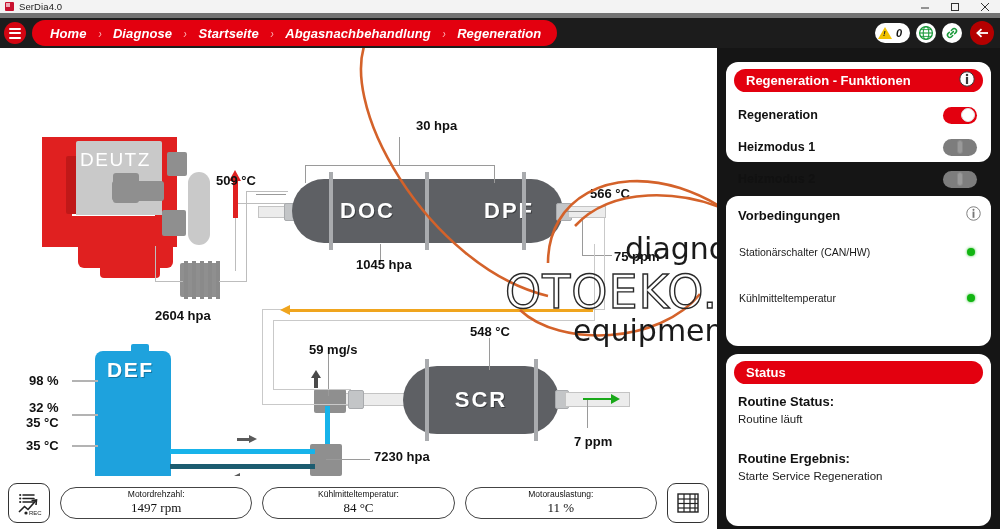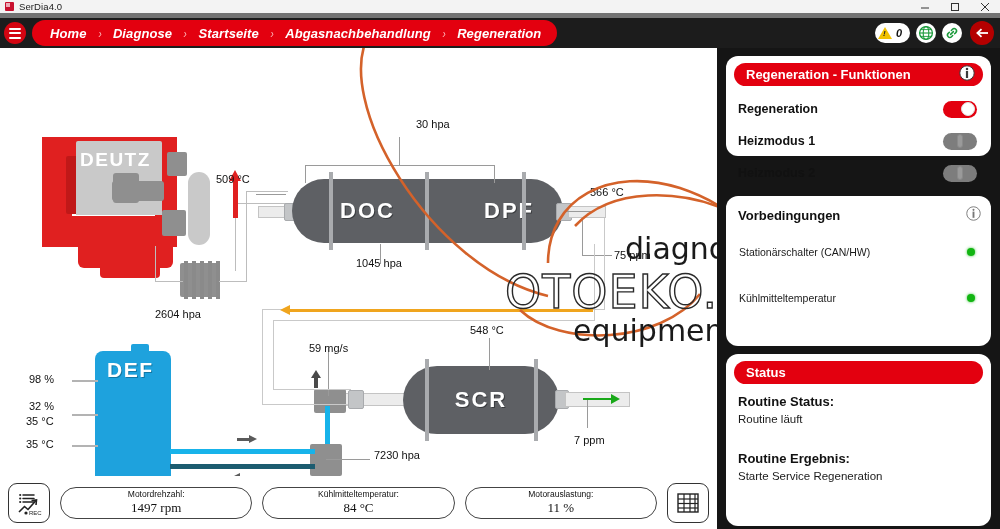--- a/index.html
+++ b/index.html
@@ -83,32 +83,32 @@
     width: 24px; height: 24px; border-radius: 50%; background: #b50000;
     display: flex; align-items: center; justify-content: center; margin-left: 2px;
   }
 
   
   .canvas {
     position: absolute; left: 0; top: 48px; width: 717px; height: 428px;
     background: #fff; overflow: hidden;
   }
   .lbl {
-    position: absolute; font-size: 11px; font-weight: normal; color: #111;
+    position: absolute; font-size: 13px; font-weight: bold; color: #111;
     white-space: nowrap;
   }
   .leader { position: absolute; background: #9a9a9a; }
 
   
   .eng-red-1 { position:absolute; background:#e02020; }
   .eng-red-2 { position:absolute; background:#c01818; }
   .eng-gray { position:absolute; background:#c9c9c9; }
   .eng-gray-d { position:absolute; background:#8f8f8f; }
   .deutz-text {
-    position:absolute; font-size:19px; font-weight:bold; color:#fff;
+    position:absolute; font-size:19px; font-weight:normal; color:#fff;
     letter-spacing:1.5px; font-family:"Liberation Sans", sans-serif;
   }
 
   
   .canister {
     position: absolute; background: #5e6064; border-radius: 999px;
     display: flex; align-items: center; justify-content: center;
   }
   .can-label {
     color: #fff; font-size: 22px; font-weight: bold; letter-spacing: 2px;
@@ -491,21 +491,21 @@
         <line x1="4" y1="19" x2="24" y2="19" stroke="#222" stroke-width="1.2"></line>
         <line x1="10" y1="5" x2="10" y2="23" stroke="#222" stroke-width="1.2"></line>
         <line x1="16" y1="5" x2="16" y2="23" stroke="#222" stroke-width="1.2"></line>
         <line x1="21" y1="5" x2="21" y2="23" stroke="#222" stroke-width="1.2"></line>
       </svg>
     </div>
   </div>
 
   <div class="rightcol">
 
-    <div class="card" style="top:8px; width:265px; height:100px;">
+    <div class="card" style="top:14px; width:265px; height:100px;">
       <div class="card-hd">
         <span class="card-hd-title">Regeneration - Funktionen</span>
         <span class="card-hd-ico">
           <svg width="16" height="16" viewBox="0 0 16 16">
             <circle cx="8" cy="8" r="7.2" fill="#fff" stroke="#3b3b3b" stroke-width="1"></circle>
             <circle cx="8" cy="3.9" r="1.25" fill="#3b3b3b"></circle>
             <rect x="6.9" y="6" width="2.2" height="7" fill="#3b3b3b"></rect>
           </svg>
         </span>
       </div>

